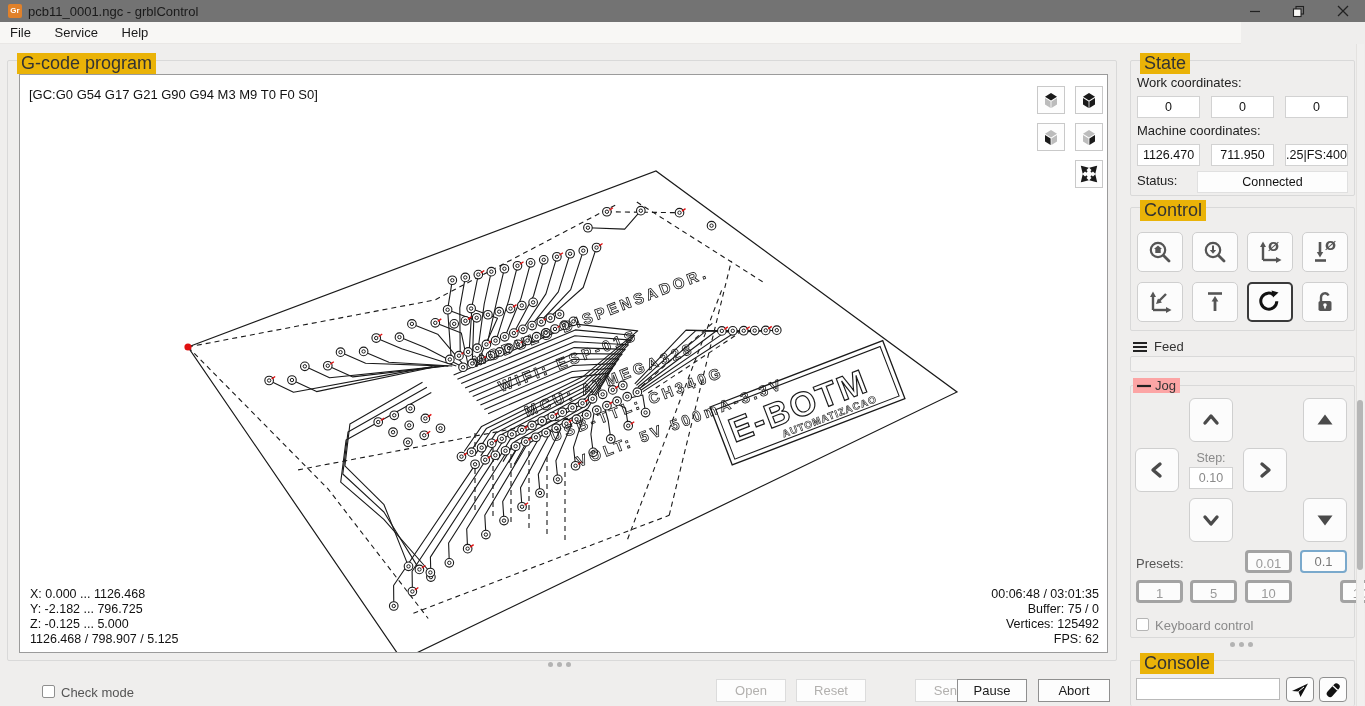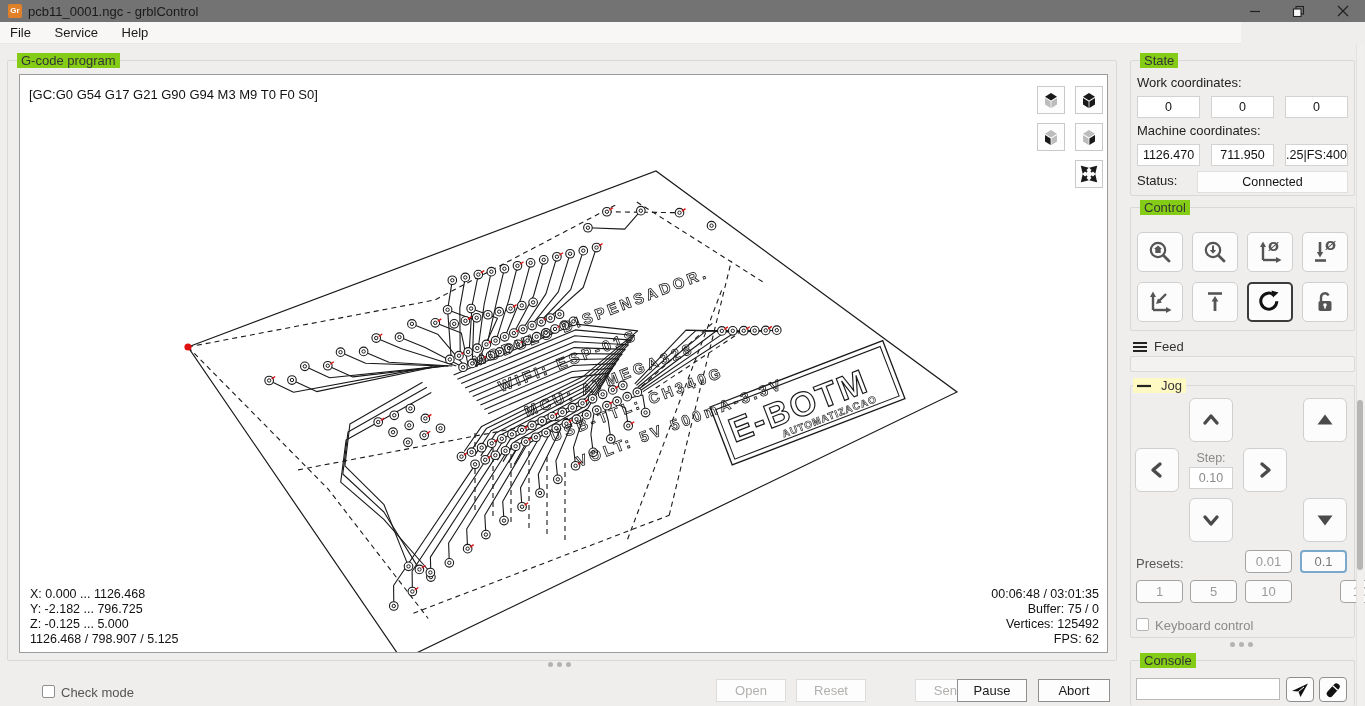--- a/index.html
+++ b/index.html
@@ -13,22 +13,22 @@
   .title-text { position:absolute; left:28px; top:4px; font-size:13px; }
   .winbtn { position:absolute; top:0; width:34px; height:22px; display:flex; align-items:center; justify-content:center; }
 
   
   .menubar { position:absolute; left:0; top:22px; width:1241px; height:22px; background:#f8f7f5;
     border-bottom:1px solid #e9e7e5; }
   .menu-item { display:inline-block; padding:3px 10px 0 10px; font-size:13px; }
 
   
   .groupbox { position:absolute; border:1px solid #d9d9d9; border-radius:2px; }
-  .grouplabel { position:absolute; top:-8px; left:9px; background:#84cc16; padding:0 4px;
-    font-size:13px; color:#333; white-space:nowrap; }
+  .grouplabel { position:absolute; top:-8px; left:9px; background:#eab308; padding:0 4px;
+    font-size:18px; color:#333; white-space:nowrap; }
 
   
   .viewport { position:absolute; left:19px; top:74px; width:1089px; height:579px;
     background:#fff; border:1px solid #9b9b9b; }
   .parser-state { position:absolute; left:9px; top:12px; font-size:13px; color:#111; }
   .stats-left { position:absolute; left:10px; bottom:5px; font-size:12.5px; line-height:15px; color:#111; }
   .stats-right { position:absolute; right:8px; bottom:5px; font-size:12.5px; line-height:15px; color:#111; text-align:right; }
   .viewbtn { position:absolute; width:28px; height:28px; background:#fdfdfd; border:1px solid #c9c9c9;
     display:flex; align-items:center; justify-content:center; }
 
@@ -44,21 +44,21 @@
 
   
   .field { position:absolute; height:22px; background:#fff; border:1px solid #d2d2d2;
     font-size:12.5px; text-align:center; line-height:20px; color:#111; overflow:hidden; white-space:nowrap; }
   .plabel { position:absolute; font-size:13px; color:#222; }
   .ctrlbtn { position:absolute; width:46px; height:40px; background:#fcfcfc; border:1px solid #cfcfcf;
     border-radius:5px; display:flex; align-items:center; justify-content:center; }
   .ctrlbtn.focused { border:2px solid #3a3a3a; }
   .jogbtn { position:absolute; width:44px; height:44px; background:#fcfcfc; border:1px solid #cfcfcf;
     border-radius:6px; display:flex; align-items:center; justify-content:center; }
-  .smallbtn { position:absolute; width:47px; height:23px; background:#fcfcfc; border:1px solid #a3a3a3;
+  .smallbtn { position:absolute; width:47px; height:23px; background:#fcfcfc; border:3px solid #a3a3a3;
     border-radius:4px; font-size:13px; color:#9a9a9a; text-align:center; line-height:21px; }
   .smallbtn.active { border:2px solid #7aa9cc; line-height:19px; color:#777; }
   .sec-head { position:absolute; font-size:13px; color:#333; }
   .scroll-track { position:absolute; left:1356px; top:44px; width:8px; height:662px; background:#f1f0ef;
     border-left:1px solid #e4e2e0; }
   .scroll-thumb { position:absolute; left:1357px; top:400px; width:6px; height:170px; background:#b6b6b6; border-radius:3px; }
   .console-input { position:absolute; height:22px; background:#fff; border:1px solid #b9b9b9; font-size:13px; padding:0 4px; }
   .iconbtn { position:absolute; width:28px; height:25px; background:#fdfdfd; border:1px solid #8f8f8f;
     border-radius:4px; display:flex; align-items:center; justify-content:center; }
 </style>
@@ -650,21 +650,21 @@
   <svg width="14" height="12">
     <line x1="0" y1="2" x2="14" y2="2" stroke="#222" stroke-width="2"></line>
     <line x1="0" y1="6" x2="14" y2="6" stroke="#222" stroke-width="2"></line>
     <line x1="0" y1="10" x2="14" y2="10" stroke="#222" stroke-width="2"></line>
   </svg>
   <span>Feed</span>
 </div>
 <div class="groupbox" style="left:1130px; top:356px; width:225px; height:16px; background:#f3f2f1;"></div>
 
 <div class="groupbox" style="left:1130px; top:385px; width:225px; height:253px;"></div>
-<div class="sec-head" style="left:1133px; top:378px; background:#fef9c3; padding:0 4px; display:flex; align-items:center; gap:10px;">
+<div class="sec-head" style="left:1133px; top:378px; background:#fca5a5; padding:0 4px; display:flex; align-items:center; gap:4px;">
   <svg width="14" height="12">
     <line x1="0" y1="6" x2="14" y2="6" stroke="#222" stroke-width="2.2"></line>
   </svg>
   <span>Jog</span>
 </div>
 
 <div class="jogbtn" style="left:1189px; top:398px;">
   <svg width="24" height="24">
       <polyline points="6,15 12,8 18,15" fill="none" stroke="#4a4a4a" stroke-width="3.4" stroke-linecap="round" stroke-linejoin="round"></polyline>
     </svg>

